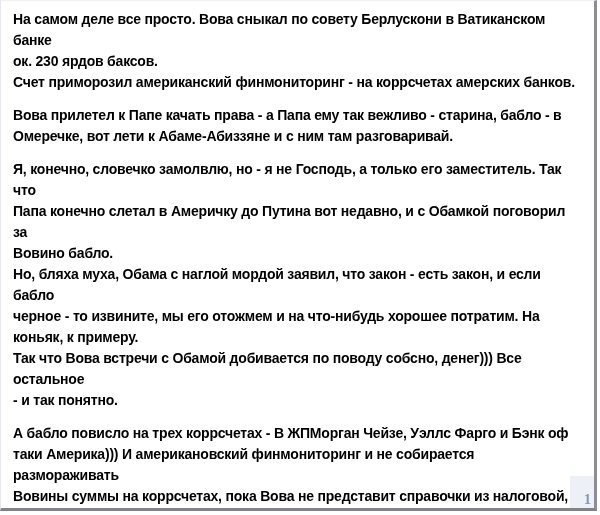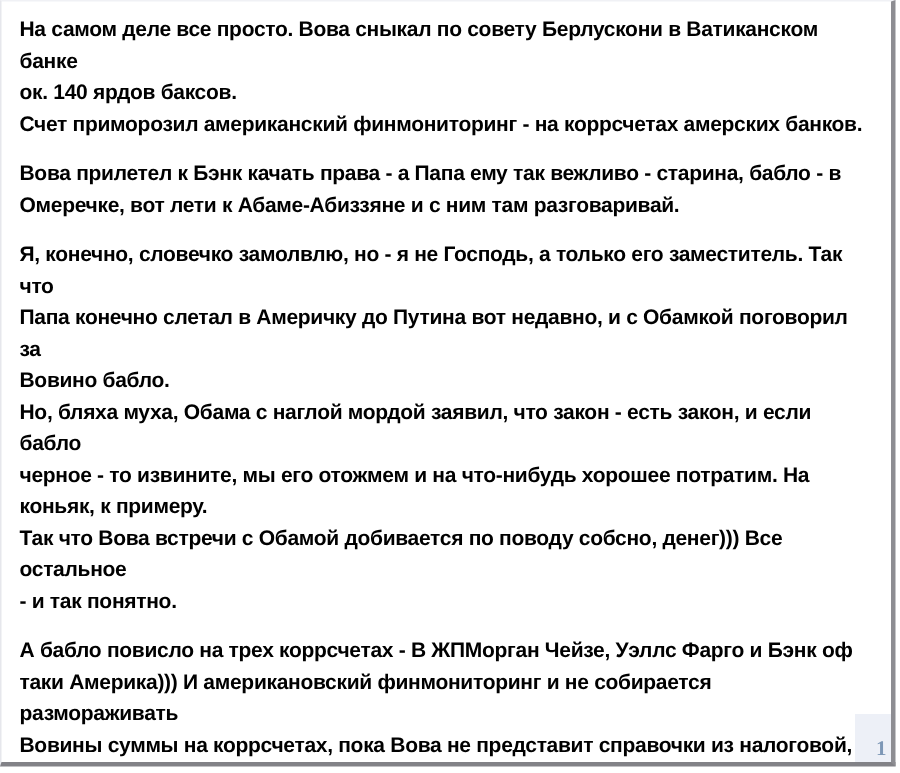--- a/index.html
+++ b/index.html
@@ -61,23 +61,23 @@
     line-height: 14px;
   }
 </style>
 </head>
 <body>
 
 <div class="screen">
   <div class="page-frame">
     <div class="content">
       <p class="para">На самом деле все просто. Вова сныкал по совету Берлускони в Ватиканском банке
-ок. 140 ярдов баксов.
+ок. 230 ярдов баксов.
 Счет приморозил американский финмониторинг - на коррсчетах амерских банков.</p>
-      <p class="para">Вова прилетел к Бэнк качать права - а Папа ему так вежливо - старина, бабло - в
+      <p class="para">Вова прилетел к Папе качать права - а Папа ему так вежливо - старина, бабло - в
 Омеречке, вот лети к Абаме-Абиззяне и с ним там разговаривай.</p>
       <p class="para">Я, конечно, словечко замолвлю, но - я не Господь, а только его заместитель. Так что
 Папа конечно слетал в Америчку до Путина вот недавно, и с Обамкой поговорил за
 Вовино бабло.
 Но, бляха муха, Обама с наглой мордой заявил, что закон - есть закон, и если бабло
 черное - то извините, мы его отожмем и на что-нибудь хорошее потратим. На
 коньяк, к примеру.
 Так что Вова встречи с Обамой добивается по поводу собсно, денег))) Все остальное
 - и так понятно.</p>
       <p class="para">А бабло повисло на трех коррсчетах - В ЖПМорган Чейзе, Уэллс Фарго и Бэнк оф

